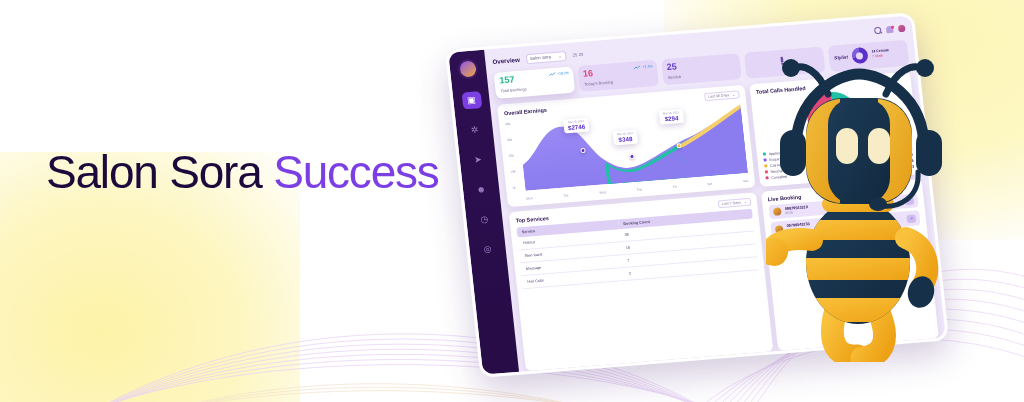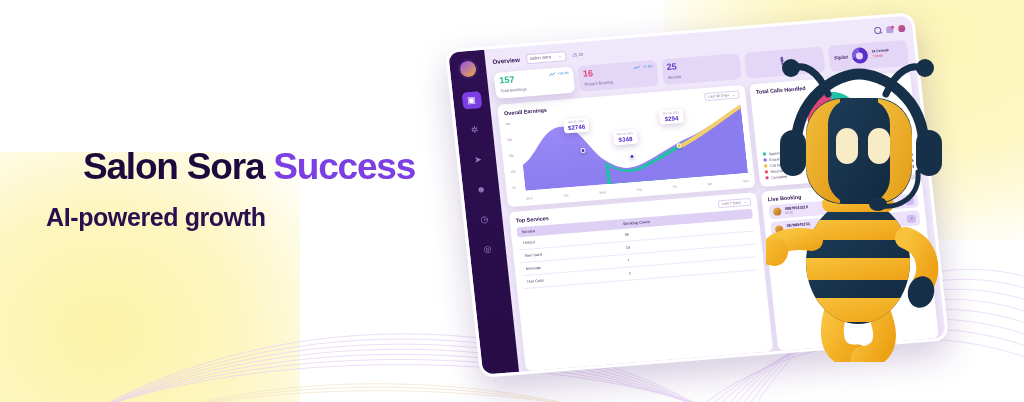--- a/index.html
+++ b/index.html
@@ -20,22 +20,22 @@
   .glow-bl {
     position:absolute; left:-140px; bottom:-150px; width:440px; height:400px;
     background:radial-gradient(ellipse at 55% 45%, #fdf3a8 0%, #fdf6c0 40%, rgba(253,247,200,0.5) 64%, rgba(255,255,255,0) 80%);
     pointer-events:none;
   }
   .waves { position:absolute; left:0; bottom:0; width:1024px; height:170px; pointer-events:none; }
 
   
   .copy { position:absolute; left:46px; top:148px; }
   .headline {
-    font-size:37px; font-weight:700; letter-spacing:-1.2px; line-height:1.05;
-    color:#1d0a3d; white-space:nowrap;margin-left:37px;
+    font-size:46px; font-weight:400; letter-spacing:-1.2px; line-height:1.05;
+    color:#1d0a3d; white-space:nowrap;
   }
   .headline .accent { color:#7b3fe4; }
   .subhead {
     margin-top:16px; font-size:25px; font-weight:600; letter-spacing:-0.4px;
     color:#2a0f4e;
   }
 
   
   .dash-wrap {
     position:absolute; left:462px; top:30px; width:470px; height:330px;
@@ -210,21 +210,20 @@
     </g>
     <g fill="none" stroke="#f3e2c9" stroke-width="0.9" opacity="0.8">
       <path d="M120,190 C260,150 470,148 640,186"></path>
       <path d="M115,194 C258,144 472,142 646,190"></path>
       <path d="M110,198 C256,138 474,136 652,194"></path>
     </g>
   </svg>
 
   <div class="copy">
     <div class="headline"><span>Salon Sora </span><span class="accent">Success</span></div>
-    <div class="subhead">AI-powered growth</div>
   </div>
 
   <div class="dash-wrap">
     <div class="dash">
 
       <div class="side">
         <div class="logo-dot"></div>
         <div class="side-ic active">▣</div>
         <div class="side-ic">✲</div>
         <div class="side-ic">➤</div>

